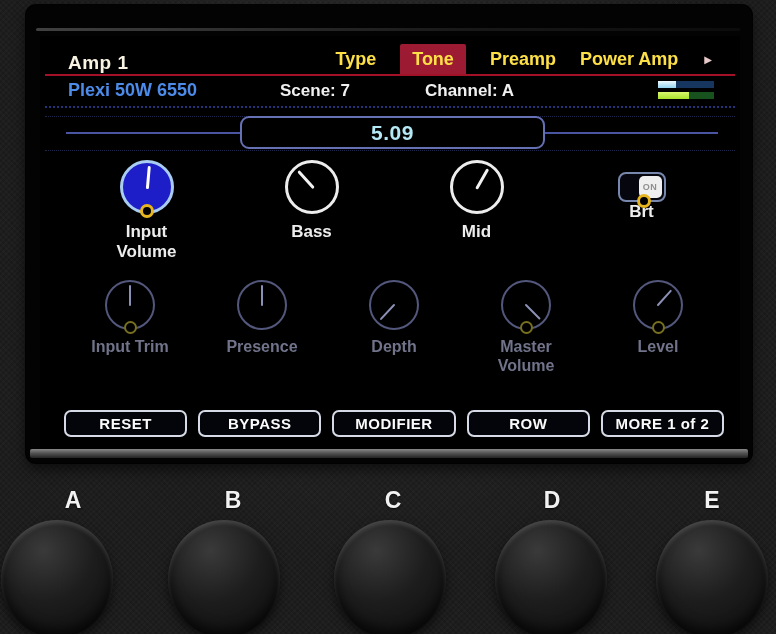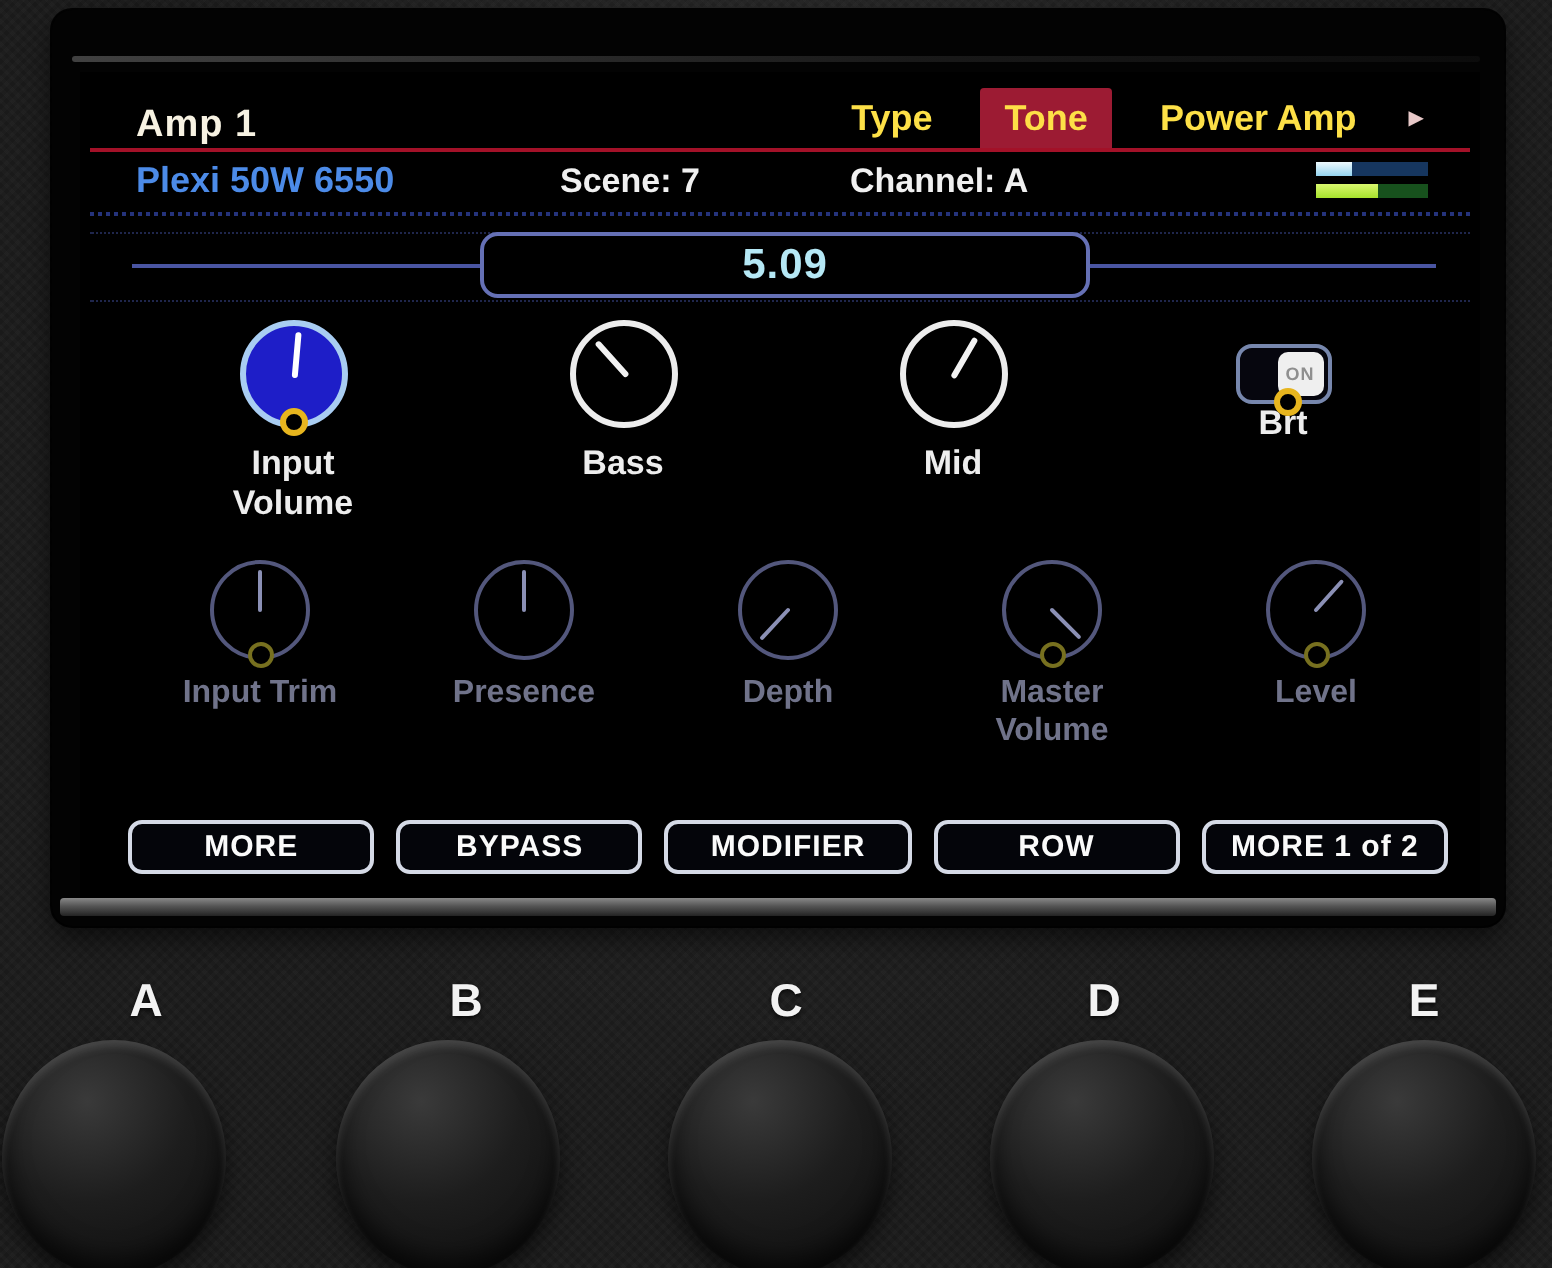--- a/index.html
+++ b/index.html
@@ -101,20 +101,21 @@
   <div class="bezel-top-hl"></div>
   <div class="bezel-bottom-hl"></div>
 
   <div class="screen">
 
     <div class="hdr">
       <div class="hdr-title">Amp 1</div>
       <div class="tabs">
         <div class="tab">Type</div>
         <div class="tab active">Tone</div>
+        <div class="tab">Preamp</div>
         <div class="tab">Power Amp</div>
         <div class="tab-arrow">▶</div>
       </div>
     </div>
     <div class="redline"></div>
 
     <div class="info">
       <div class="preset">Plexi 50W 6550</div>
       <div class="scene">Scene: 7</div>
       <div class="channel">Channel: A</div>
@@ -216,21 +217,21 @@
           <div class="pwrap" style="transform: rotate(42deg);">
               <div class="pline"></div>
             </div>
           <div class="mod-ring"></div>
         </div>
         <div class="klabel">Level</div>
       </div>
     </div>
 
     <div class="btnrow">
-      <button class="fbtn">MORE</button>
+      <button class="fbtn">RESET</button>
       <button class="fbtn">BYPASS</button>
       <button class="fbtn">MODIFIER</button>
       <button class="fbtn">ROW</button>
       <button class="fbtn">MORE 1 of 2</button>
     </div>
   </div>
 
   <div class="hw-label" style="left:60px">A</div>
   <div class="hw-label" style="left:220px">B</div>
   <div class="hw-label" style="left:380px">C</div>

